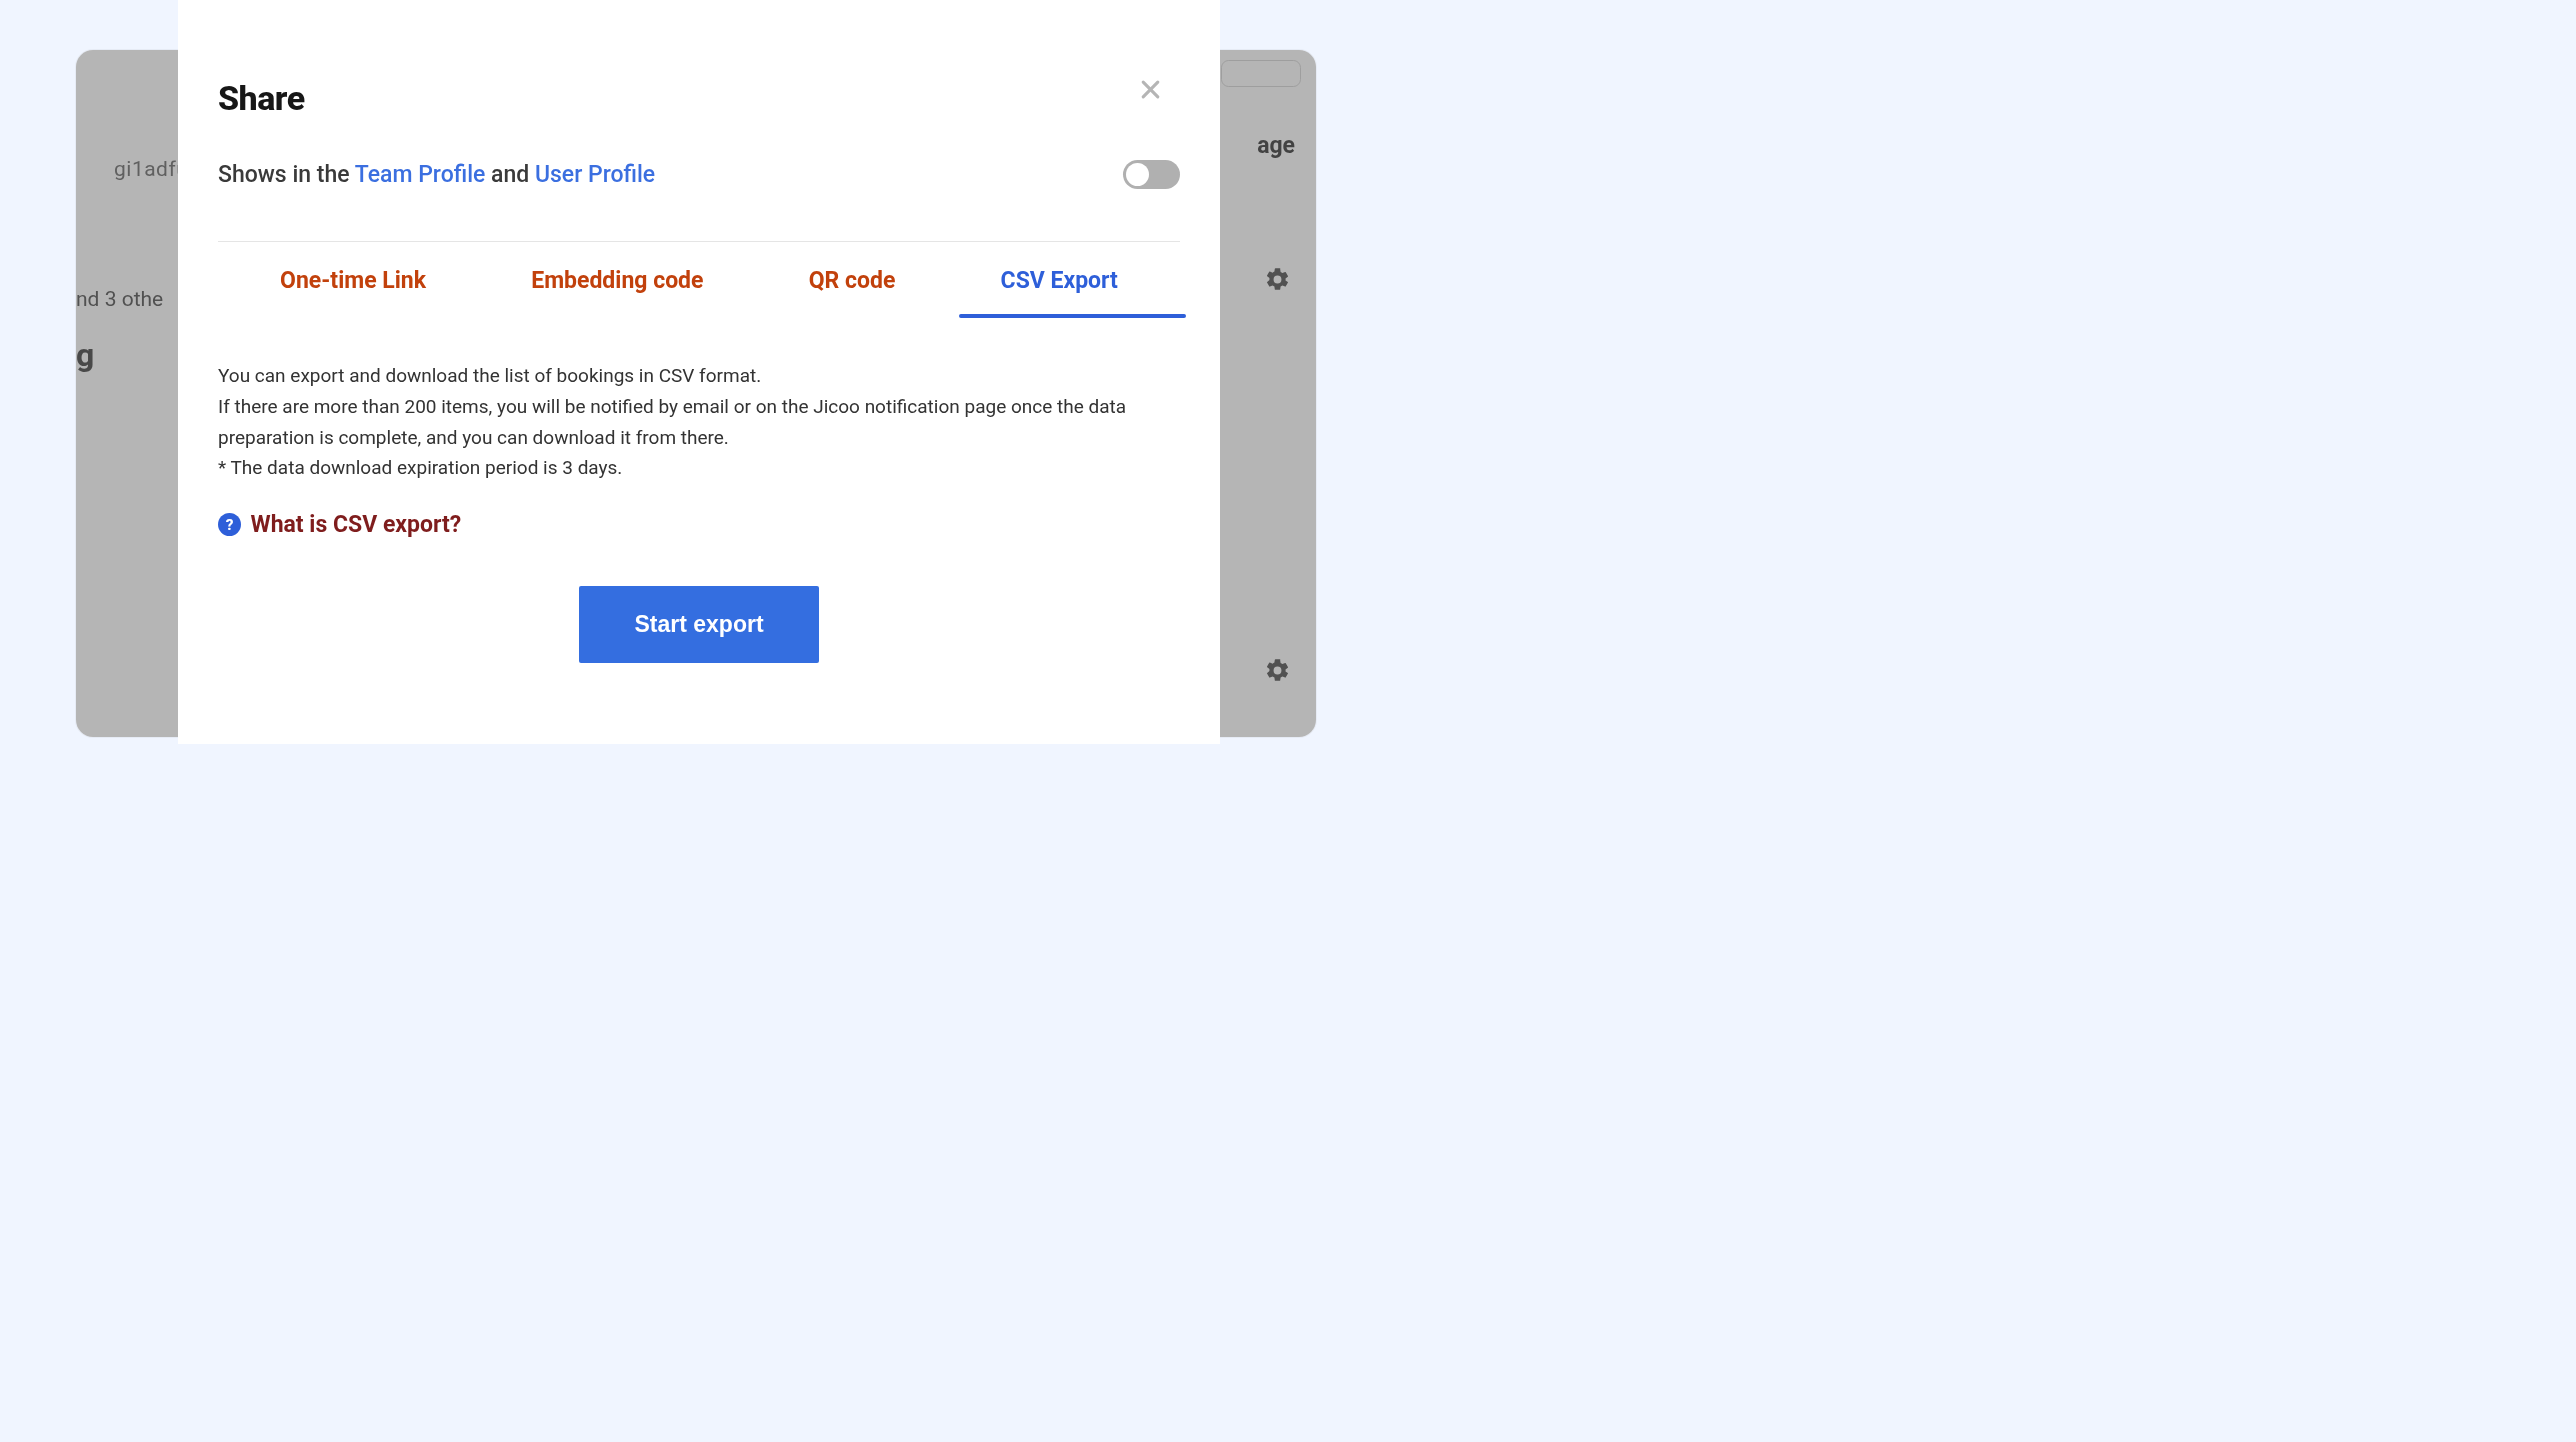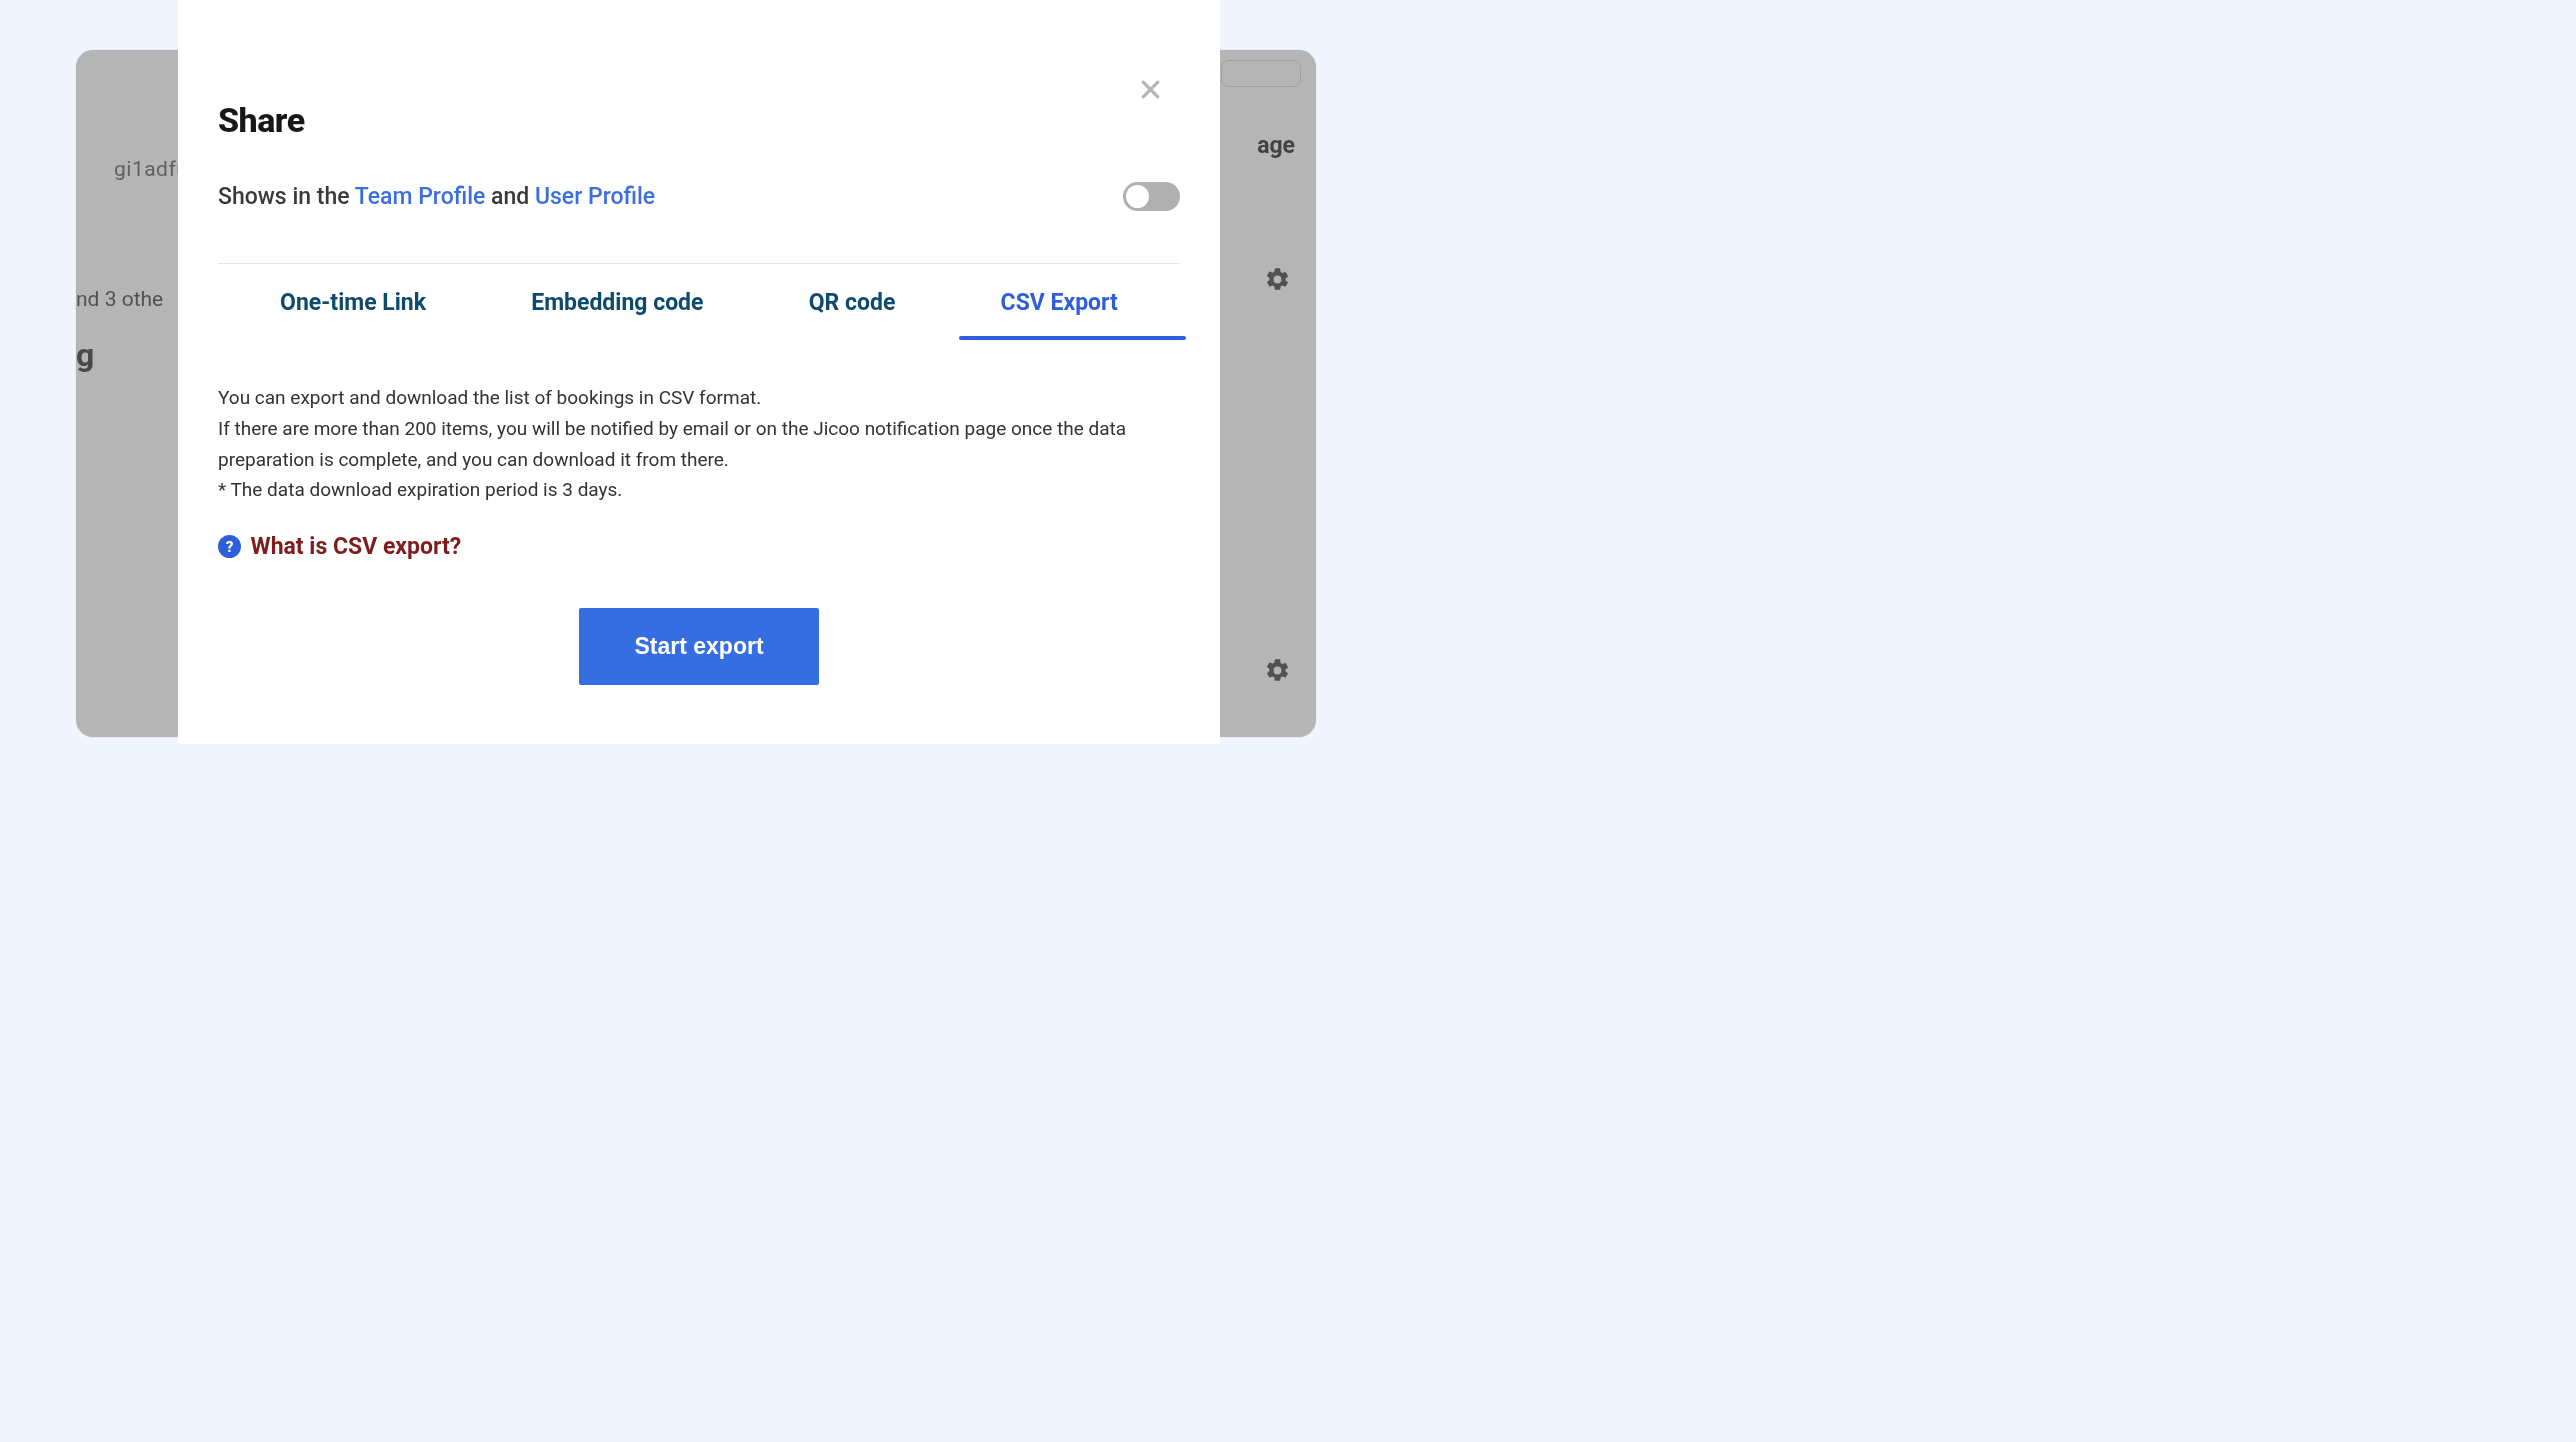--- a/index.html
+++ b/index.html
@@ -86,21 +86,21 @@
     background: #fff;
   }
 
   .modal {
     position: absolute;
     left: 178px;
     top: 0;
     width: 1042px;
     height: 744px;
     background: #ffffff;
-    padding: 100px 40px 38px 40px;
+    padding: 78px 40px 38px 40px;
   }
   .modal-title {
     font-size: 34px;
     font-weight: 800;
     color: #171717;
     letter-spacing: -0.5px;
   }
   .close-btn {
     position: absolute;
     top: 74px;
@@ -148,21 +148,21 @@
     display: flex;
     border-top: 1px solid #e5e5e5;
     margin-top: 52px;
     justify-content: space-around;
     padding: 0 9.5px;
   }
   .tab {
     padding: 25px 7.6px 23px 7.6px;
     font-size: 23px;
     font-weight: 700;
-    color: #0c4a6e;
+    color: #c2410c;
     cursor: pointer;
     position: relative;
     text-align: center;
   }
   .tab.active {
     color: #2e5fd9;
   }
   .tab.active::after {
     content: "";
     position: absolute;

